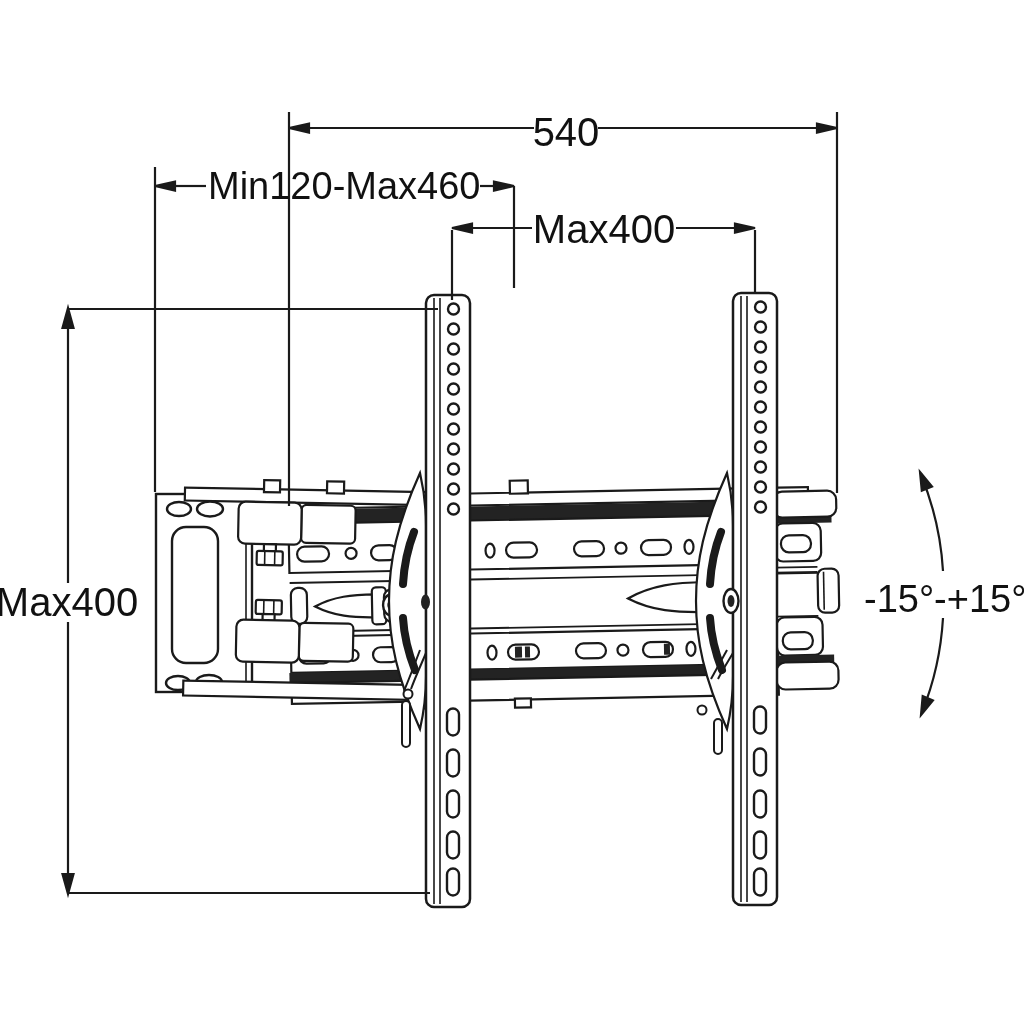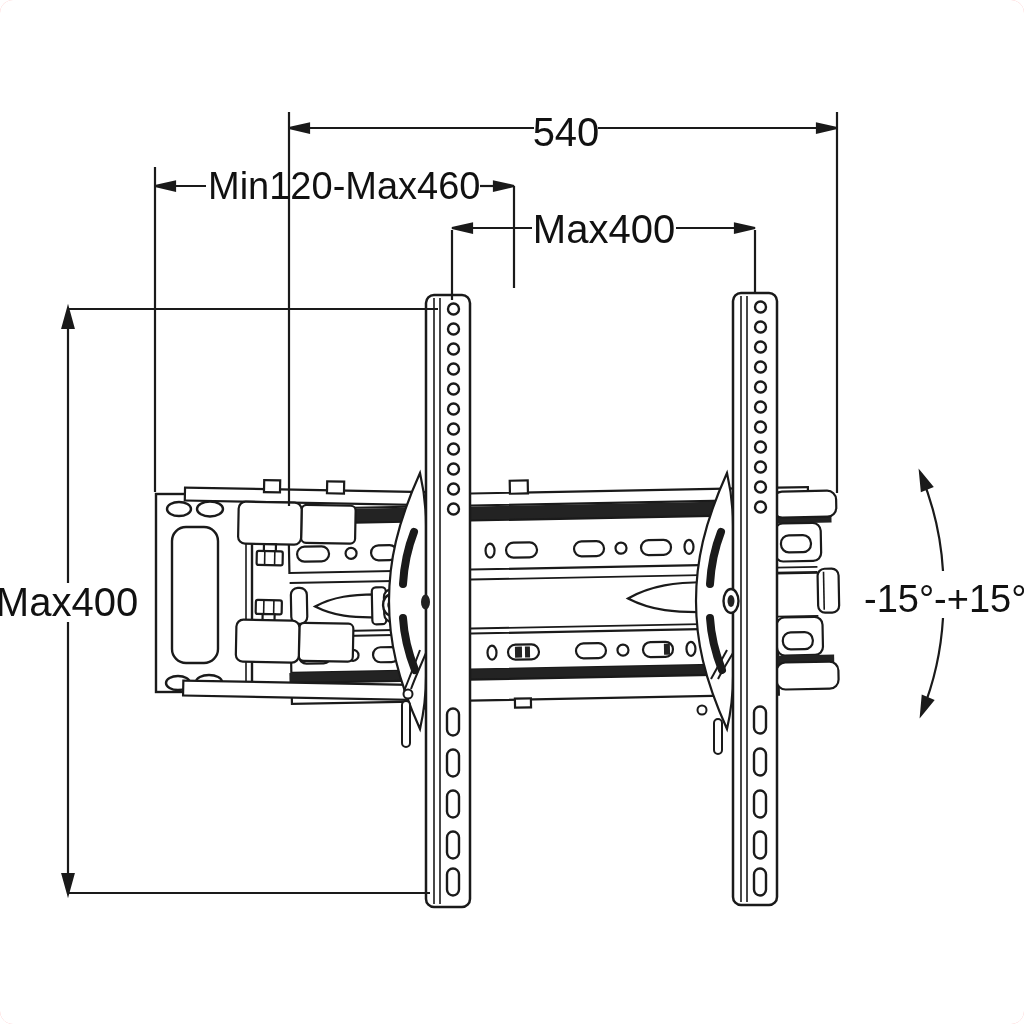--- a/index.html
+++ b/index.html
@@ -1,16 +1,16 @@
 <!DOCTYPE html>
 <html><head>
 <meta charset="utf-8">
 <style>
   html,body{margin:0;padding:0;background:#fff;}
-  .stage{width:1024px;height:1024px;background:#fca5a5;position:relative;overflow:hidden;border-radius:13px;}
+  .stage{width:1024px;height:1024px;background:#fca5a5;position:relative;overflow:hidden;}
   svg{display:block;}
   text{font-family:"Liberation Sans","DejaVu Sans",sans-serif;fill:#111;}
   .dim-text{font-size:40px;}
   .dim-text-sm{font-size:38px;}
 </style>
 </head>
 <body>
 
 <div class="stage">
 <svg width="1024" height="1024" viewBox="0 0 1024 1024">

